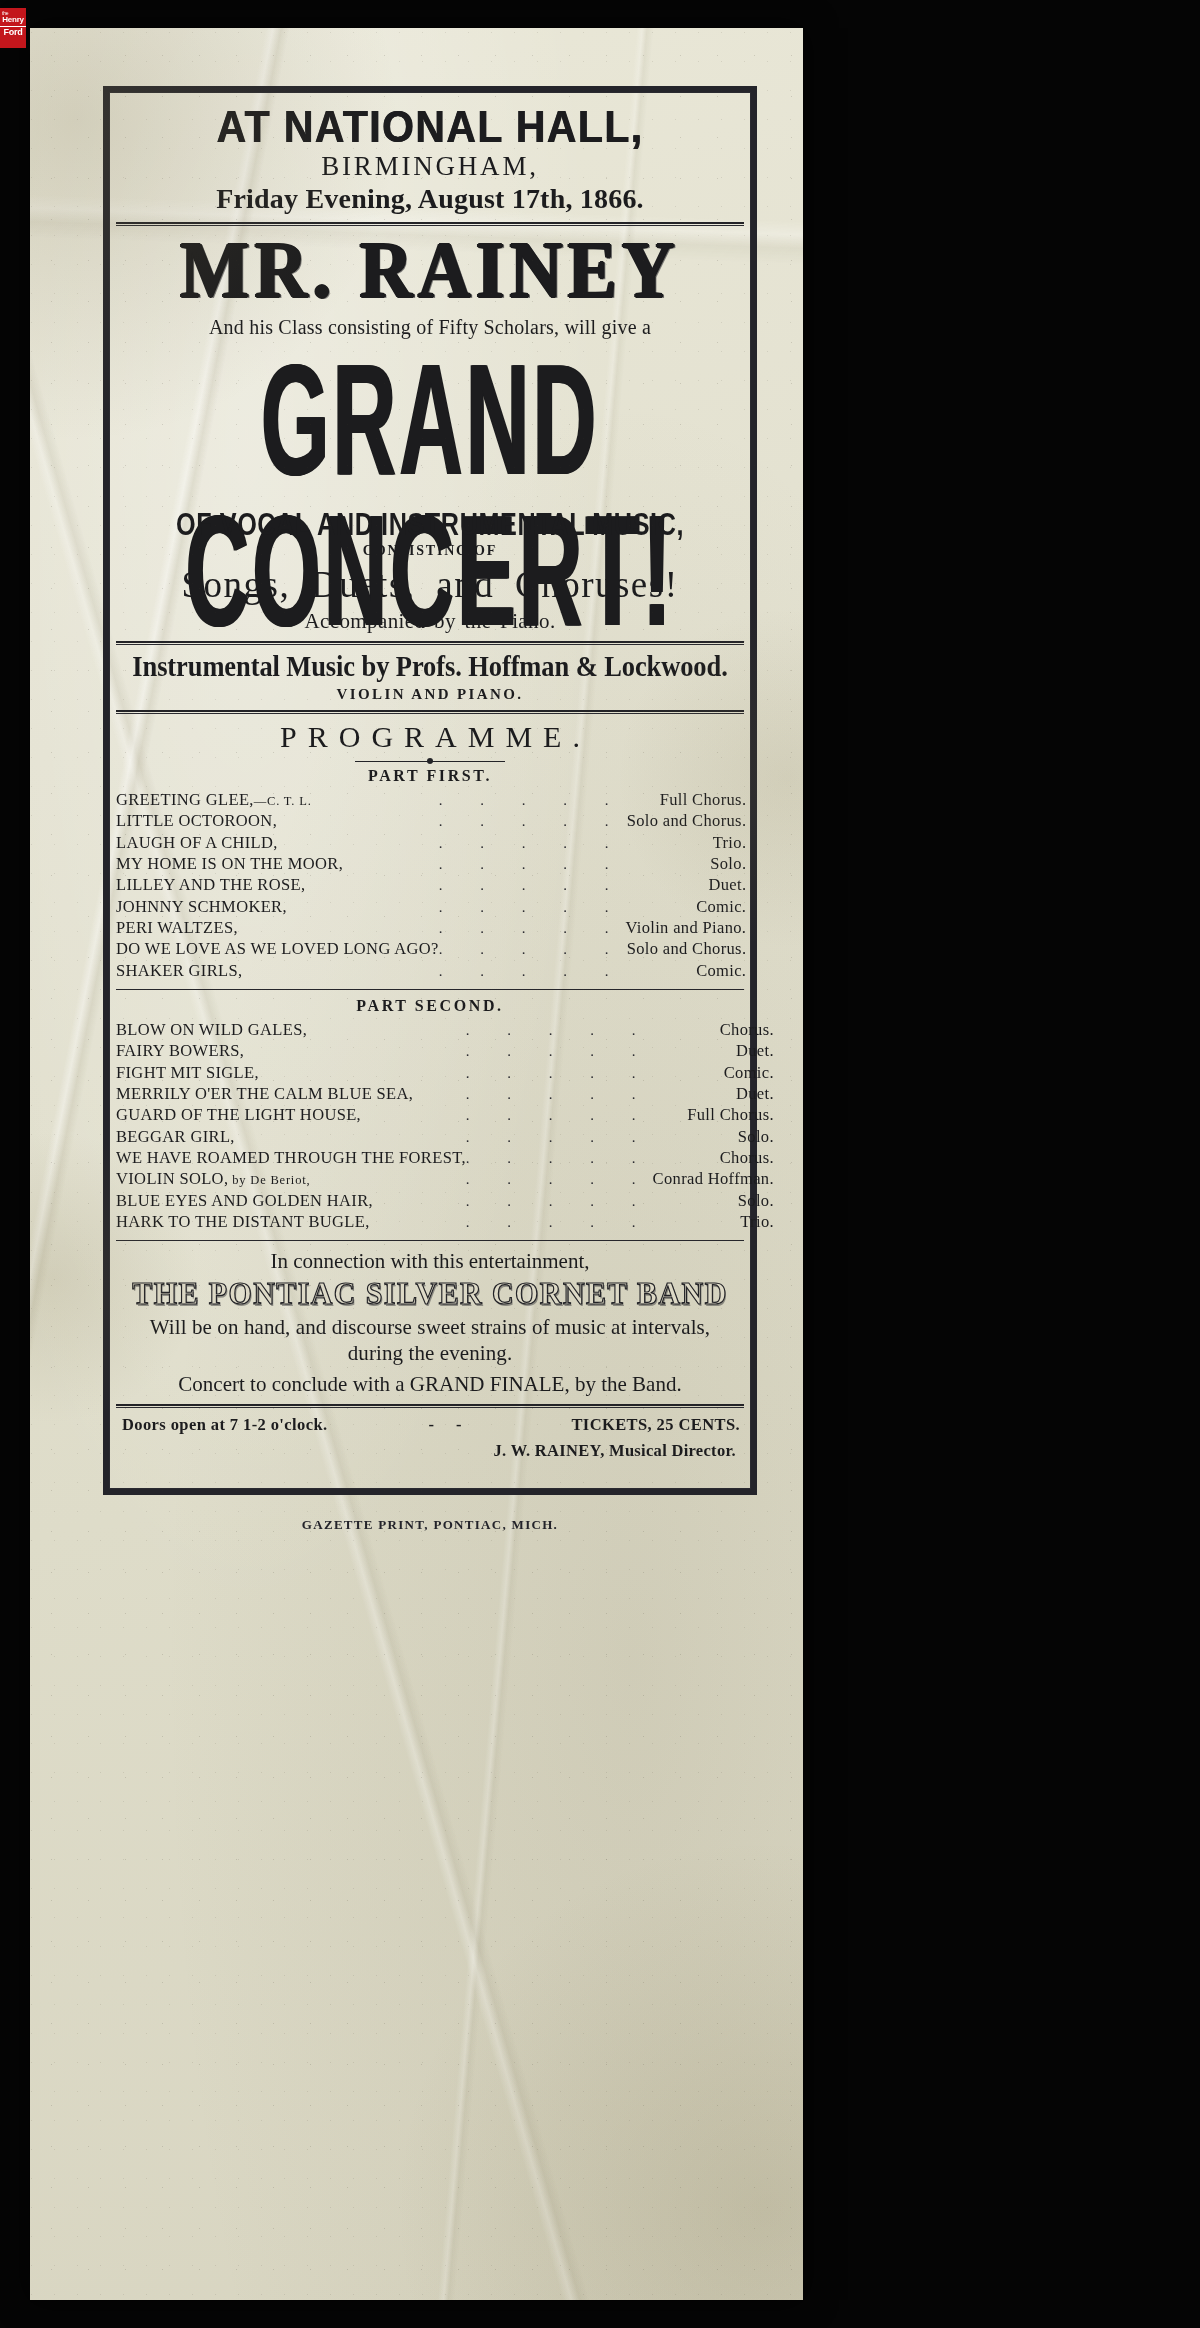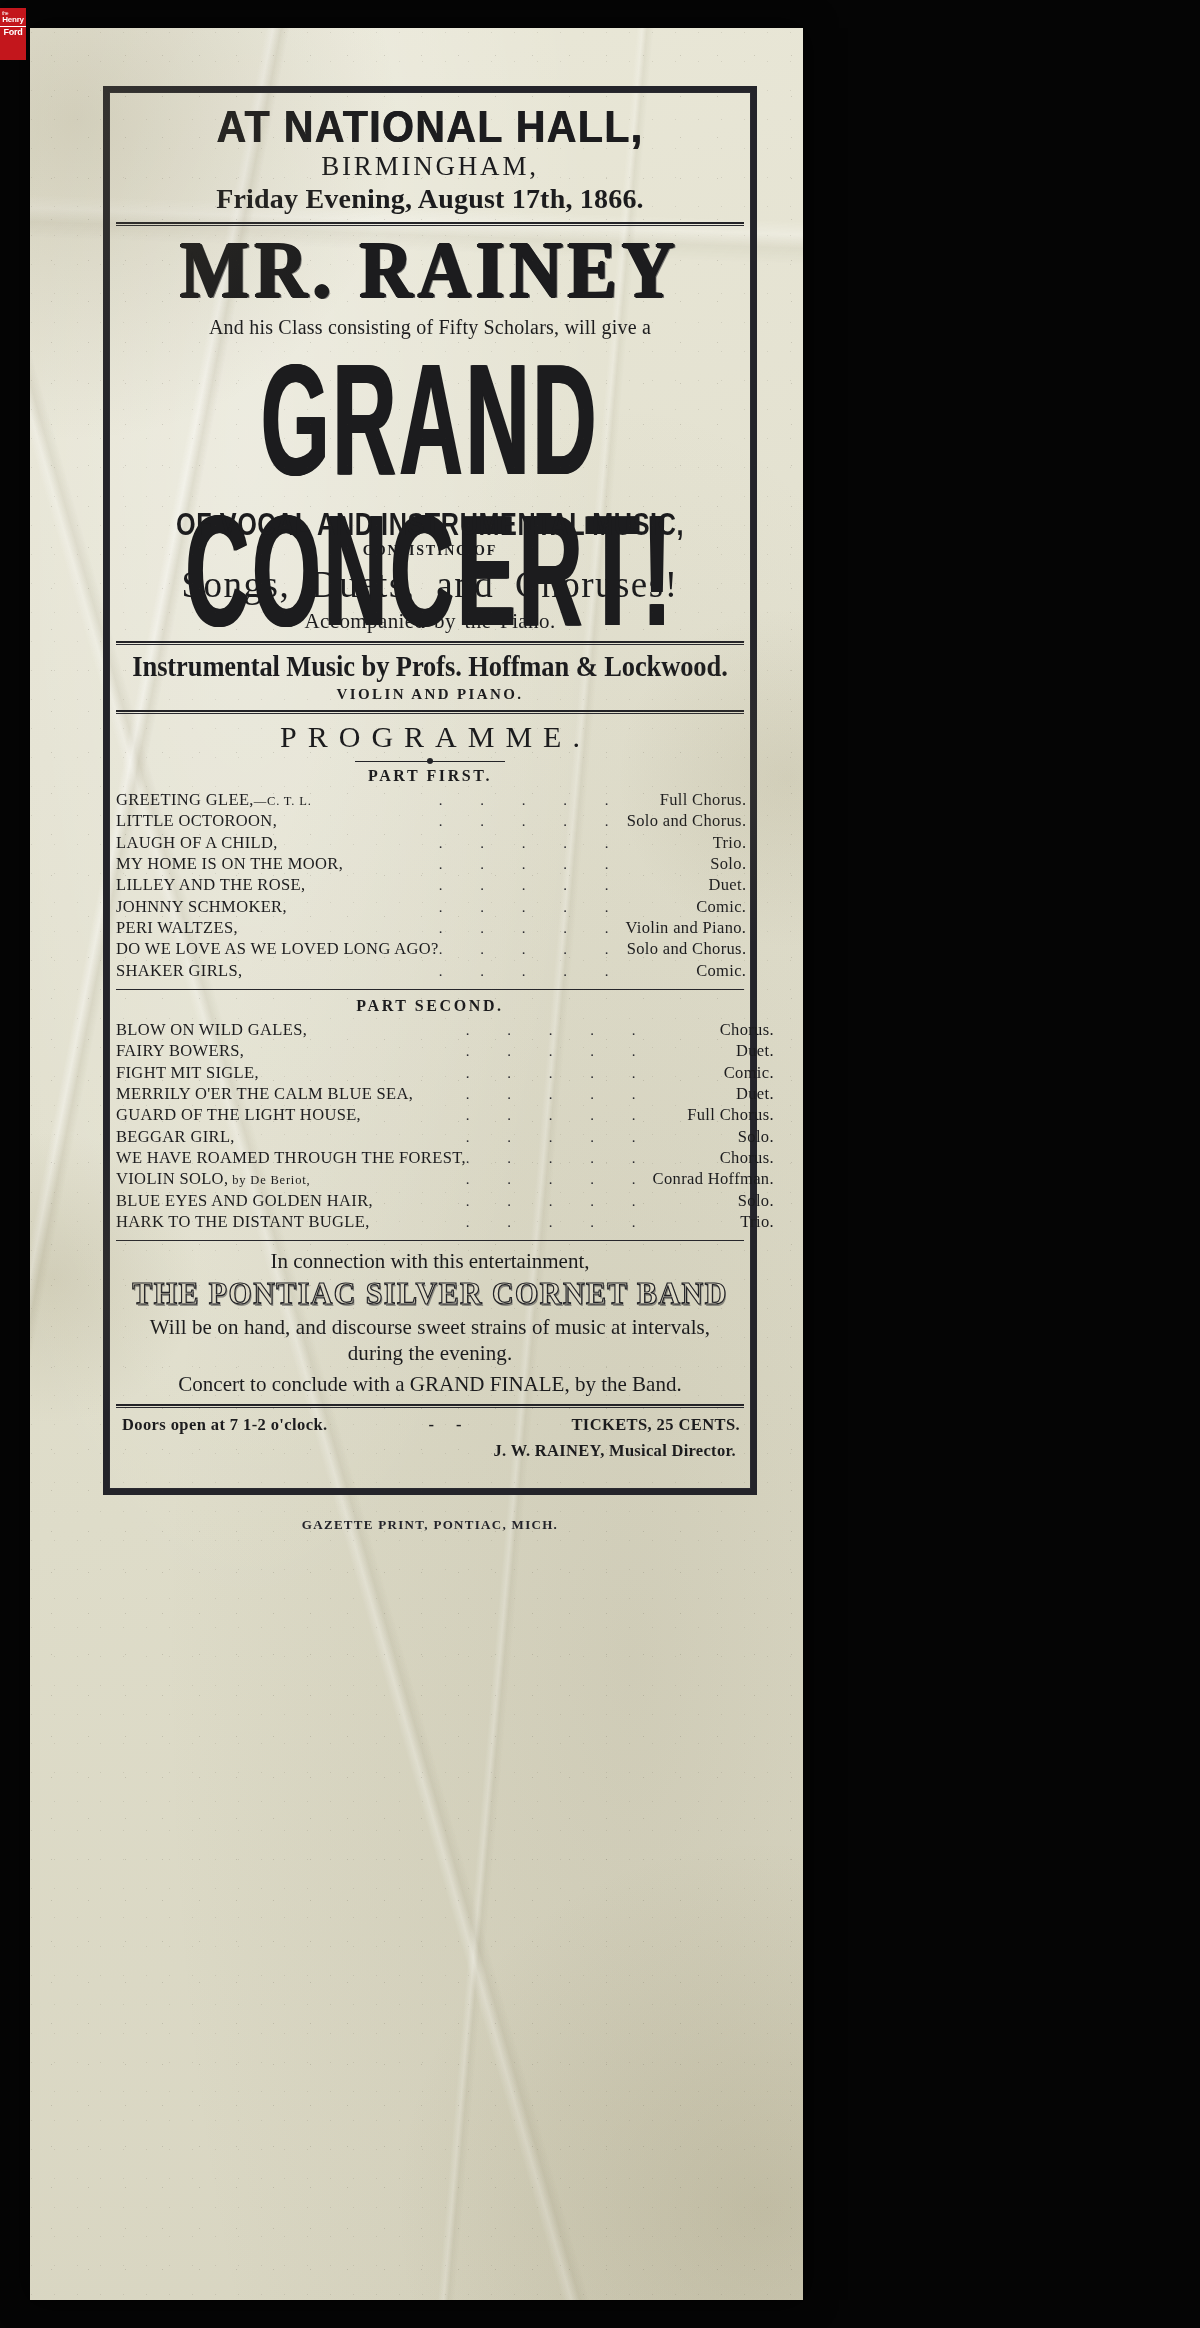--- a/index.html
+++ b/index.html
@@ -51,21 +51,21 @@
       radial-gradient(circle at 6% 4%, rgba(120,110,70,0.22), rgba(0,0,0,0) 14%),
       radial-gradient(circle at 95% 96%, rgba(120,110,70,0.20), rgba(0,0,0,0) 16%),
       radial-gradient(circle at 3% 55%, rgba(130,120,80,0.16), rgba(0,0,0,0) 10%),
       radial-gradient(circle at 98% 33%, rgba(130,120,80,0.14), rgba(0,0,0,0) 10%);
     pointer-events: none;
   }
 
   
   #watermark {
     position: absolute; left: 0; top: 8px;
-    width: 26px; height: 52px;
+    width: 26px; height: 40px;
     background: #c3161c;
     color: #fff;
     font-family: "Liberation Sans", sans-serif;
     font-size: 6.5px; font-weight: bold;
     line-height: 1.08;
     text-align: center;
     padding-top: 3px;
     z-index: 40;
     letter-spacing: -.2px;
   }

